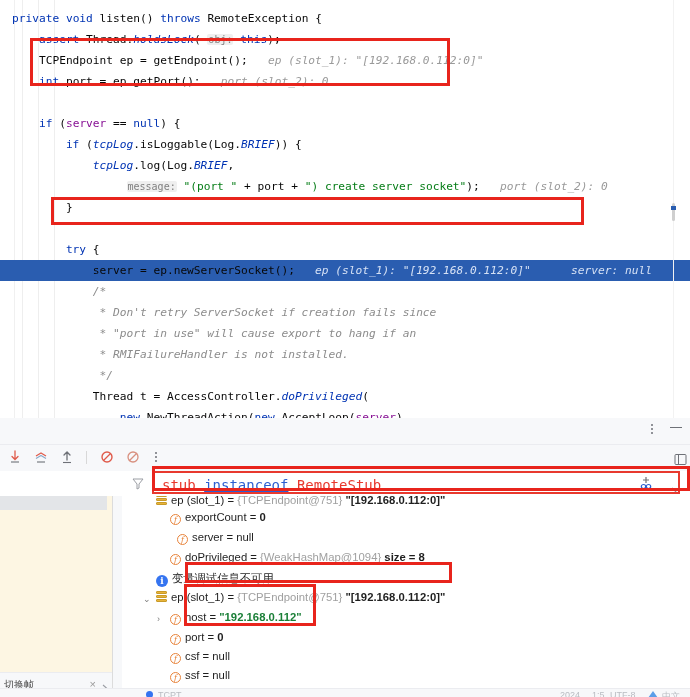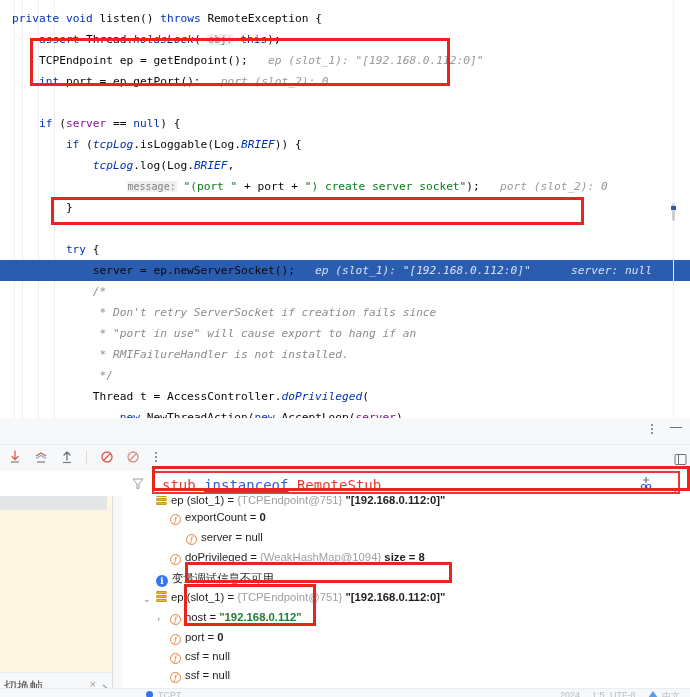--- a/index.html
+++ b/index.html
@@ -82,21 +82,21 @@
     overflow:hidden;
   }
   .frames-top{position:absolute;left:0;top:0;width:112px;height:14px;background:#e3e5e8;}
   .frames-scroll{position:absolute;left:107px;top:0;width:5px;height:176px;background:#fdf6e3;}
   .frames-split{position:absolute;left:112px;top:78px;width:1px;height:200px;background:#dcdcdc;}
 
   .bottom-tab{
     position:absolute;left:0;top:254px;width:112px;height:24px;background:#f7f8fa;
     border-top:1px solid #ebecf0;
   }
-  .bottom-tab .lbl{position:absolute;left:4px;top:5px;font-size:13px;color:#4a4a4a;}
+  .bottom-tab .lbl{position:absolute;left:4px;top:5px;font-size:10px;color:#4a4a4a;}
   .bottom-tab .x{position:absolute;right:16px;top:5px;color:#9b9b9b;font-size:11px;}
   .bottom-tab .chv{position:absolute;right:3px;top:6px;}
 
   
   .vars{position:absolute;left:113px;top:78px;width:632px;height:200px;background:#ffffff;overflow:hidden;margin-left:9px;}
   .vrow{position:absolute;height:18px;white-space:nowrap;font-family:"Liberation Sans",sans-serif;font-size:11.3px;color:#1f1f1f;}
   .vrow .tw{position:absolute;top:4px;color:#7a7a7a;font-size:9px;}
   .fico{
     display:inline-block;width:11px;height:11px;border:1.2px solid #e8833a;border-radius:50%;
     color:#e8833a;font-size:8px;line-height:10px;text-align:center;font-style:italic;
@@ -268,21 +268,21 @@
     </div>
 
     <div class="vars" id="vars">
         <div class="vrow" style="top: -3px; left: 0px;">
           <span style="position: absolute; left: 34px; top: 1px;"><span class="oico"><b></b><b></b><b></b></span><span class="vname">ep (slot_1)</span><span class="veq"> = </span><span class="vref">{TCPEndpoint@751}</span><span class="vcn"> "[192.168.0.112:0]"</span></span>
         </div>
         <div class="vrow" style="top: 14px; left: 0px;">
           <span style="position: absolute; left: 48px; top: 1px;"><span class="fico">f</span><span class="vname">exportCount</span><span class="veq"> = </span><span class="vval">0</span></span>
         </div>
         <div class="vrow" style="top: 34px; left: 0px;">
-          <span style="position: absolute; left: 64px; top: 1px;"><span class="fico">f</span><span class="vname">server</span><span class="veq"> = </span><span class="vnull">null</span></span>
+          <span style="position: absolute; left: 55px; top: 1px;"><span class="fico">f</span><span class="vname">server</span><span class="veq"> = </span><span class="vnull">null</span></span>
         </div>
         <div class="vrow" style="top: 54px; left: 0px;">
           <span style="position: absolute; left: 48px; top: 1px;"><span class="fico">f</span><span class="vname">doPrivileged</span><span class="veq"> = </span><span class="vref">{WeakHashMap@1094}</span><span class="vsize">  size = 8</span></span>
         </div>
         <div class="vrow" style="top: 74px; left: 0px;">
           <span style="position: absolute; left: 34px; top: 1px;"><span class="iico">i</span><span class="vname">变量调试信息不可用</span></span>
         </div>
         <div class="vrow" style="top: 94px; left: 0px;">
           <span class="tw" style="left: 21px;">⌄</span>
           <span style="position: absolute; left: 34px; top: 1px;"><span class="oico"><b></b><b></b><b></b></span><span class="vname">ep (slot_1)</span><span class="veq"> = </span><span class="vref">{TCPEndpoint@751}</span><span class="vcn"> "[192.168.0.112:0]"</span></span>

